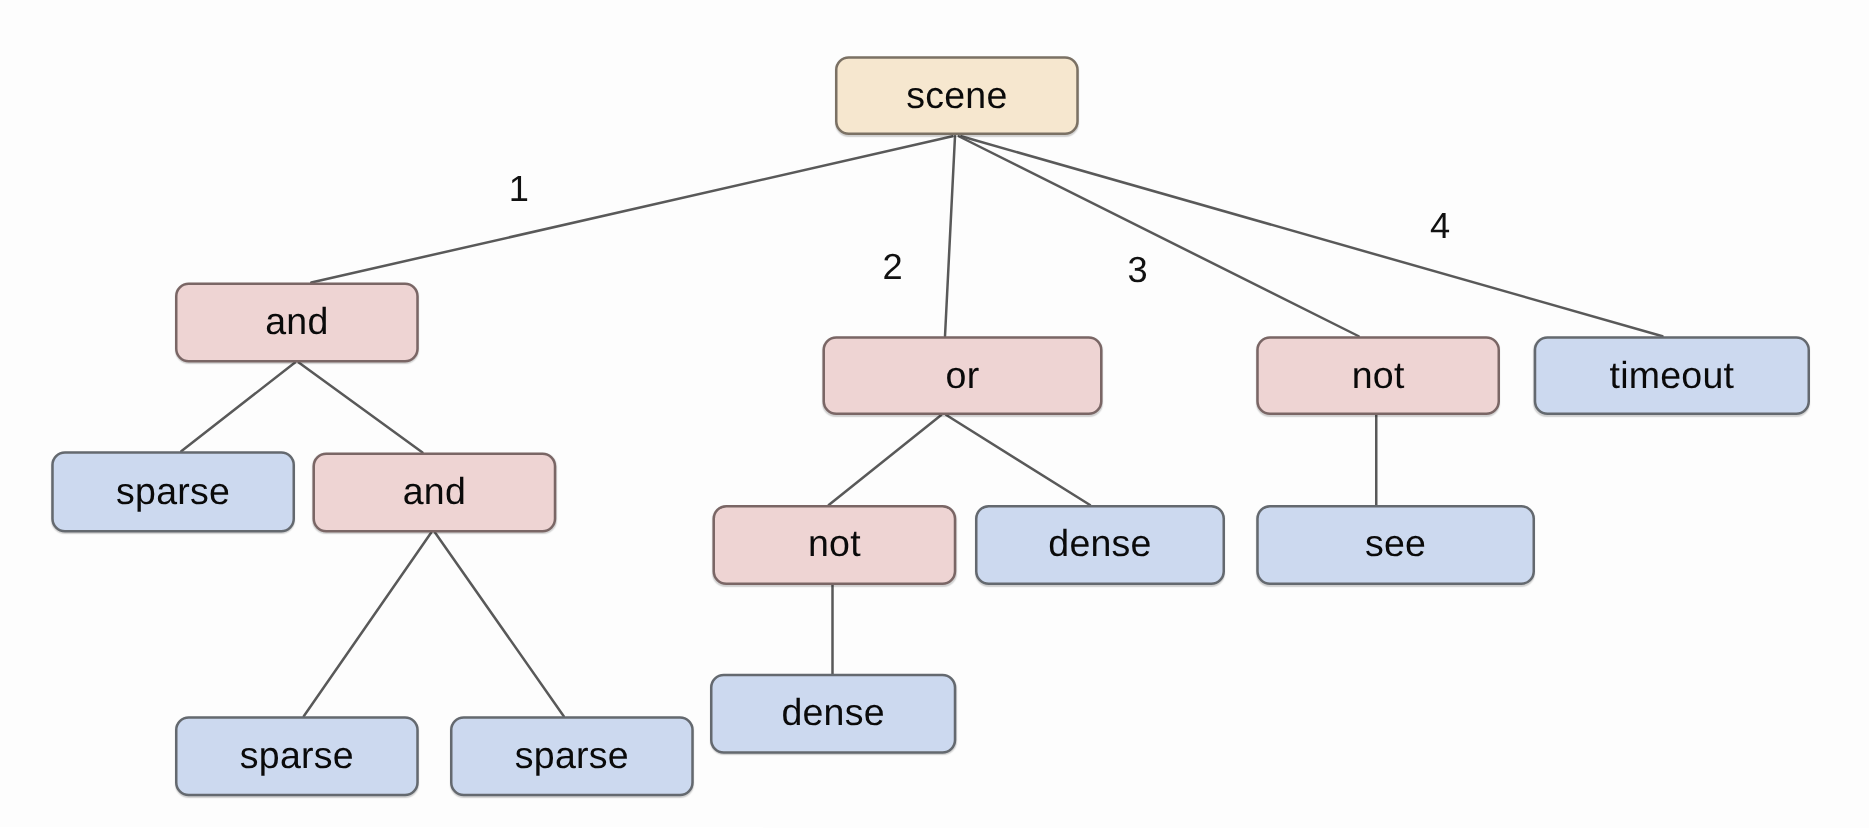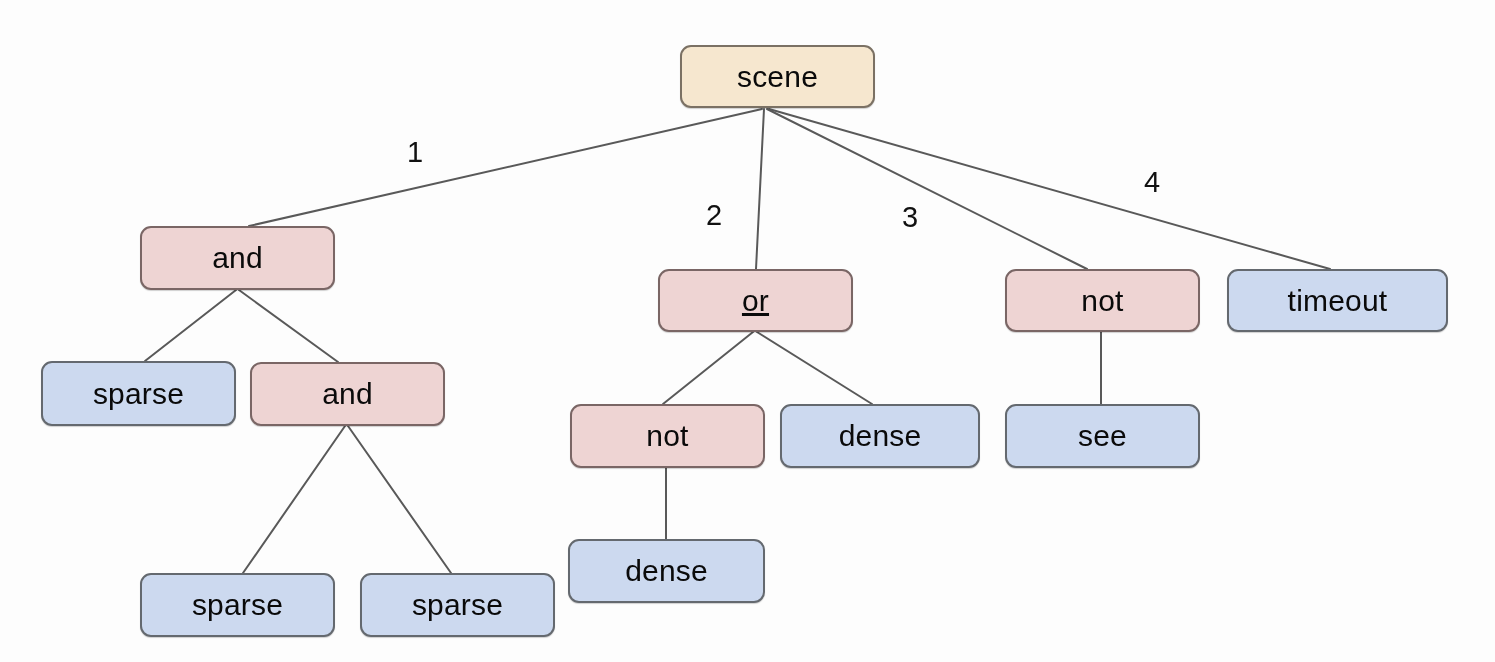--- a/index.html
+++ b/index.html
@@ -63,48 +63,48 @@
       <line x1="236" y1="290" x2="145" y2="361" stroke="#595959" stroke-width="2" stroke-linecap="round"></line>
       <line x1="239" y1="290" x2="338" y2="362" stroke="#595959" stroke-width="2" stroke-linecap="round"></line>
       <line x1="345" y1="426" x2="243" y2="573" stroke="#595959" stroke-width="2" stroke-linecap="round"></line>
       <line x1="348" y1="426" x2="451" y2="573" stroke="#595959" stroke-width="2" stroke-linecap="round"></line>
       <line x1="753" y1="332" x2="663" y2="404" stroke="#595959" stroke-width="2" stroke-linecap="round"></line>
       <line x1="757" y1="332" x2="872" y2="404" stroke="#595959" stroke-width="2" stroke-linecap="round"></line>
       <line x1="666" y1="468" x2="666" y2="539" stroke="#595959" stroke-width="2" stroke-linecap="round"></line>
       <line x1="1101" y1="332" x2="1101" y2="404" stroke="#595959" stroke-width="2" stroke-linecap="round"></line>
     </svg>
   <div id="node-layer">
-      <div class="node root" style="left: 668px; top: 45px; width: 195px; height: 63px; margin-left: 12px;">
+      <div class="node root" style="left: 668px; top: 45px; width: 195px; height: 63px;">
         <span>scene</span>
       </div>
       <div class="node op" style="left: 140px; top: 226px; width: 195px; height: 64px;">
         <span>and</span>
       </div>
-      <div class="node op" style="left: 658px; top: 269px; width: 195px; height: 63px; text-decoration: underline;">
+      <div class="node op" style="left: 658px; top: 269px; width: 224px; height: 63px;">
         <span>or</span>
       </div>
       <div class="node op" style="left: 1005px; top: 269px; width: 195px; height: 63px;">
         <span>not</span>
       </div>
       <div class="node leaf" style="left: 1227px; top: 269px; width: 221px; height: 63px;">
         <span>timeout</span>
       </div>
       <div class="node leaf" style="left: 41px; top: 361px; width: 195px; height: 65px;">
         <span>sparse</span>
       </div>
       <div class="node op" style="left: 250px; top: 362px; width: 195px; height: 64px;">
         <span>and</span>
       </div>
       <div class="node op" style="left: 570px; top: 404px; width: 195px; height: 64px;">
         <span>not</span>
       </div>
       <div class="node leaf" style="left: 780px; top: 404px; width: 200px; height: 64px;">
         <span>dense</span>
       </div>
-      <div class="node leaf" style="left: 1005px; top: 404px; width: 195px; height: 64px; text-align: center;">
+      <div class="node leaf" style="left: 1005px; top: 404px; width: 223px; height: 64px; text-align: center;">
         <span>see</span>
       </div>
       <div class="node leaf" style="left: 568px; top: 539px; width: 197px; height: 64px;">
         <span>dense</span>
       </div>
       <div class="node leaf" style="left: 140px; top: 573px; width: 195px; height: 64px;">
         <span>sparse</span>
       </div>
       <div class="node leaf" style="left: 360px; top: 573px; width: 195px; height: 64px;">
         <span>sparse</span>

